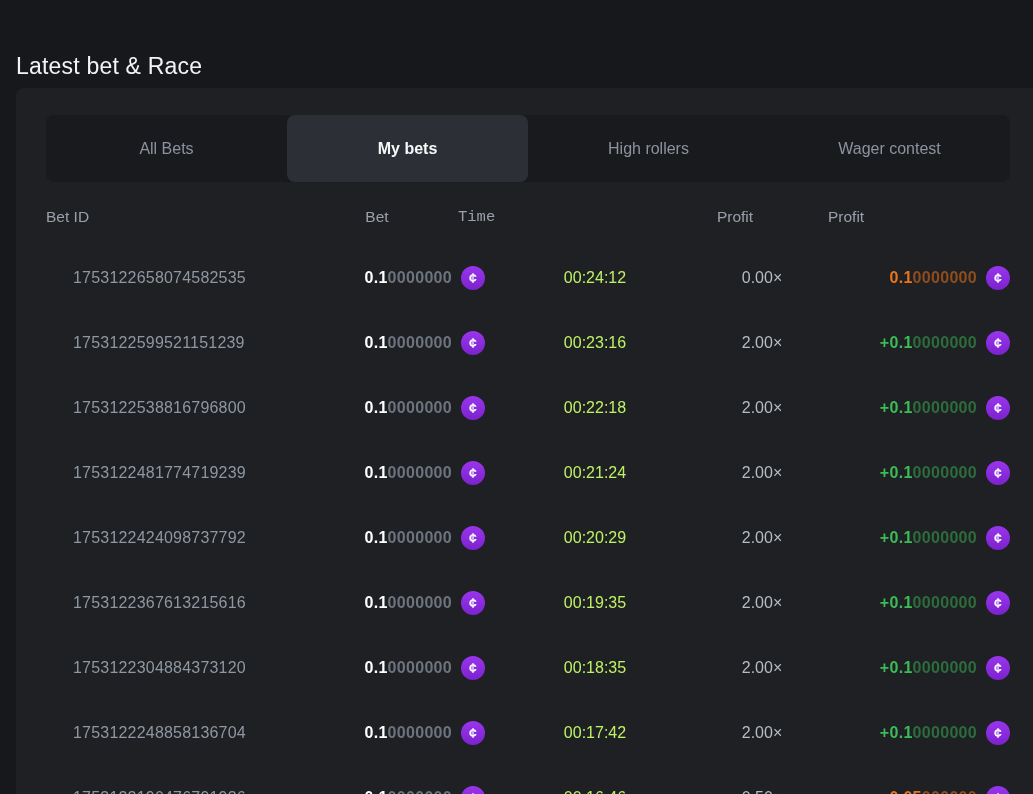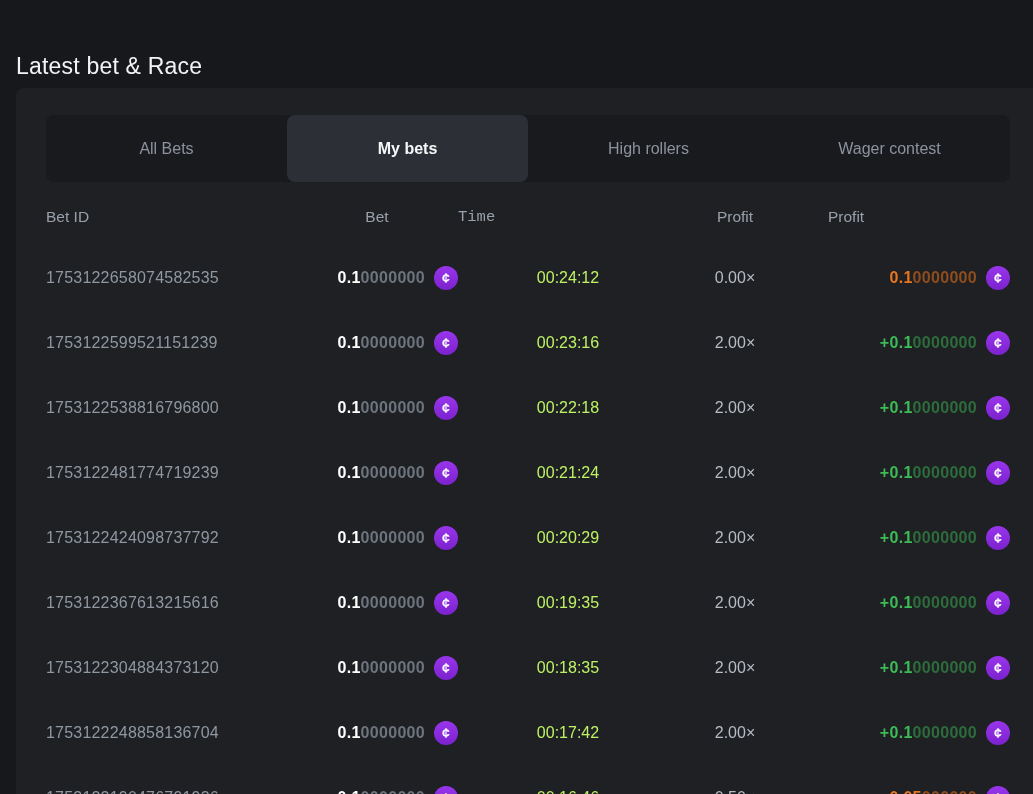--- a/index.html
+++ b/index.html
@@ -52,21 +52,21 @@
     grid-template-columns: 250px 162px 220px 150px 1fr;
     align-items: center;
   }
   .table-header {
     margin-top: 13px;
     height: 44px;
     color: #99a0aa;
     font-size: 15.5px;
   }
   .rows { margin-top: 6px; }
-  .bet-row { height: 65px; font-size: 16px; }
+  .bet-row { height: 65px; font-size: 16px; margin-left: 27px; }
   .col-id { text-align: left; color: #8f97a1; letter-spacing: 0.2px; }
   .col-bet { text-align: right; display: flex; justify-content: flex-end; align-items: center; }
   .col-time { text-align: center; color: #bef264; }
   .col-payout { text-align: center; color: #b6bcc4; padding-right: 36px; }
   .col-profit { text-align: right; display: flex; justify-content: flex-end; align-items: center; }
   .h-bet { text-align: center; }
   .h-time { text-align: left; font-family: Liberation Mono, monospace; }
   .h-payout { text-align: center; padding-right: 36px; }
   .h-profit { }
   .amount { font-weight: 700; letter-spacing: 0.3px; white-space: nowrap; }

